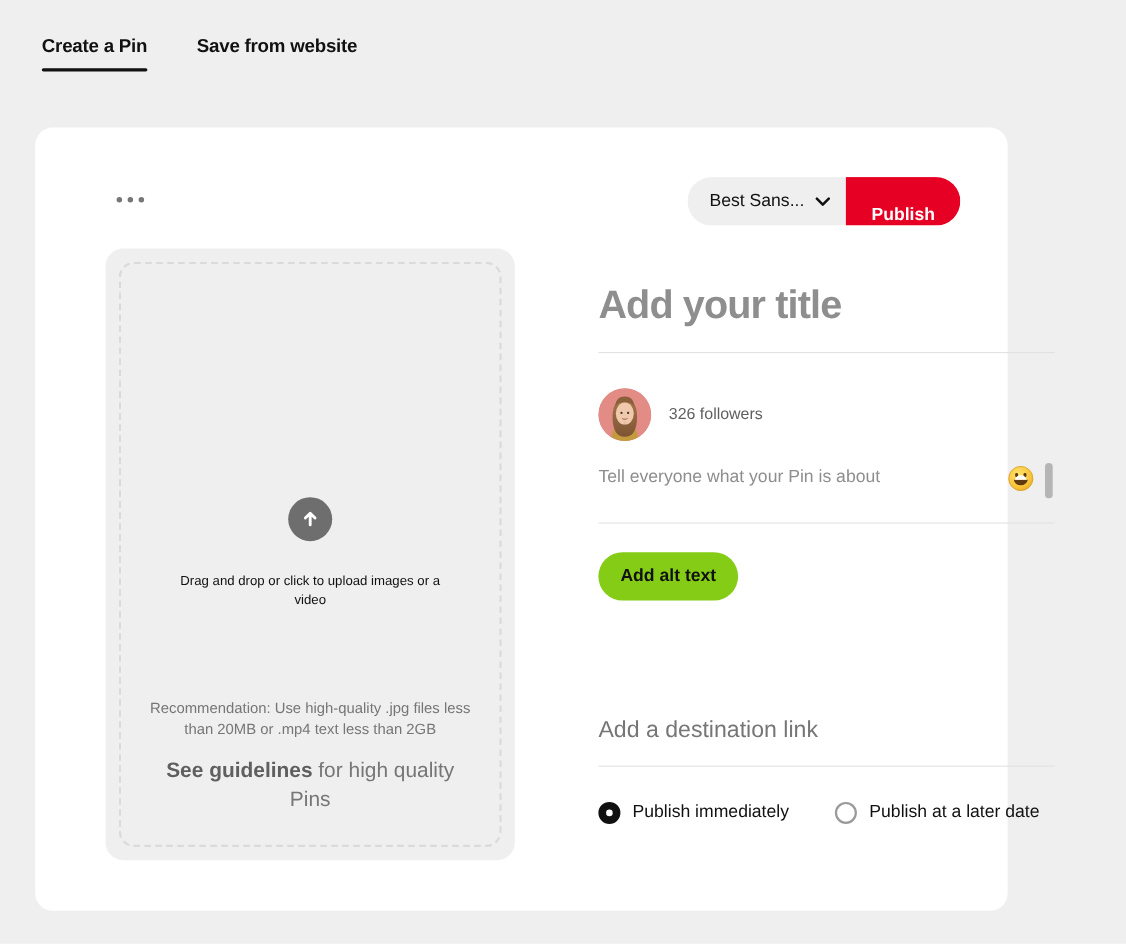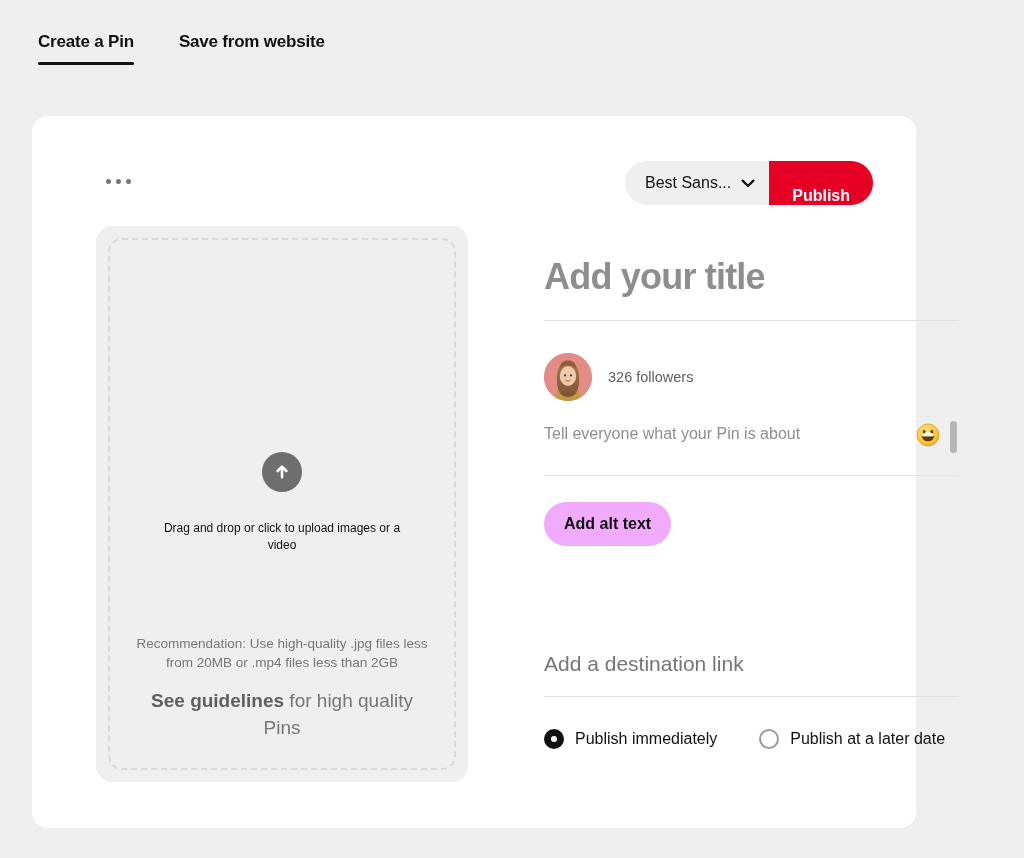--- a/index.html
+++ b/index.html
@@ -283,21 +283,21 @@
     bottom: 2px;
     background: #b5b5b5;
     border-radius: 5px;
     display: block;
   }
 
   .alt-btn {
     margin-top: 26px;
     display: inline-flex;
     align-items: center;
-    background: #f0abfc;
+    background: #84cc16;
     color: #111111;
     font-size: 16px;
     font-weight: bold;
     border-radius: 22px;
     padding: 13px 20px;
     cursor: pointer;
     border: none;
     font-family: inherit;
   }
 
@@ -391,21 +391,21 @@
       <div class="upload-center">
         <div class="upload-circle">
           <svg width="20" height="20" viewBox="0 0 20 20">
             <path d="M10 15.2 V5.6 M10 4.6 L5.6 9 M10 4.6 L14.4 9" fill="none" stroke="#ffffff" stroke-width="2.6" stroke-linecap="round" stroke-linejoin="round"></path>
           </svg>
         </div>
         <div class="upload-text">Drag and drop or click to upload images or a video</div>
       </div>
 
       <div class="upload-foot">
-        <div class="upload-rec">Recommendation: Use high-quality .jpg files less from 20MB or .mp4 files less than 2GB</div>
+        <div class="upload-rec">Recommendation: Use high-quality .jpg files less than 20MB or .mp4 text less than 2GB</div>
         <div class="upload-guide">
           <b>See guidelines</b><span> for high quality Pins</span>
         </div>
       </div>
 
     </div>
   </div>
 
   <div class="right-col">
 

